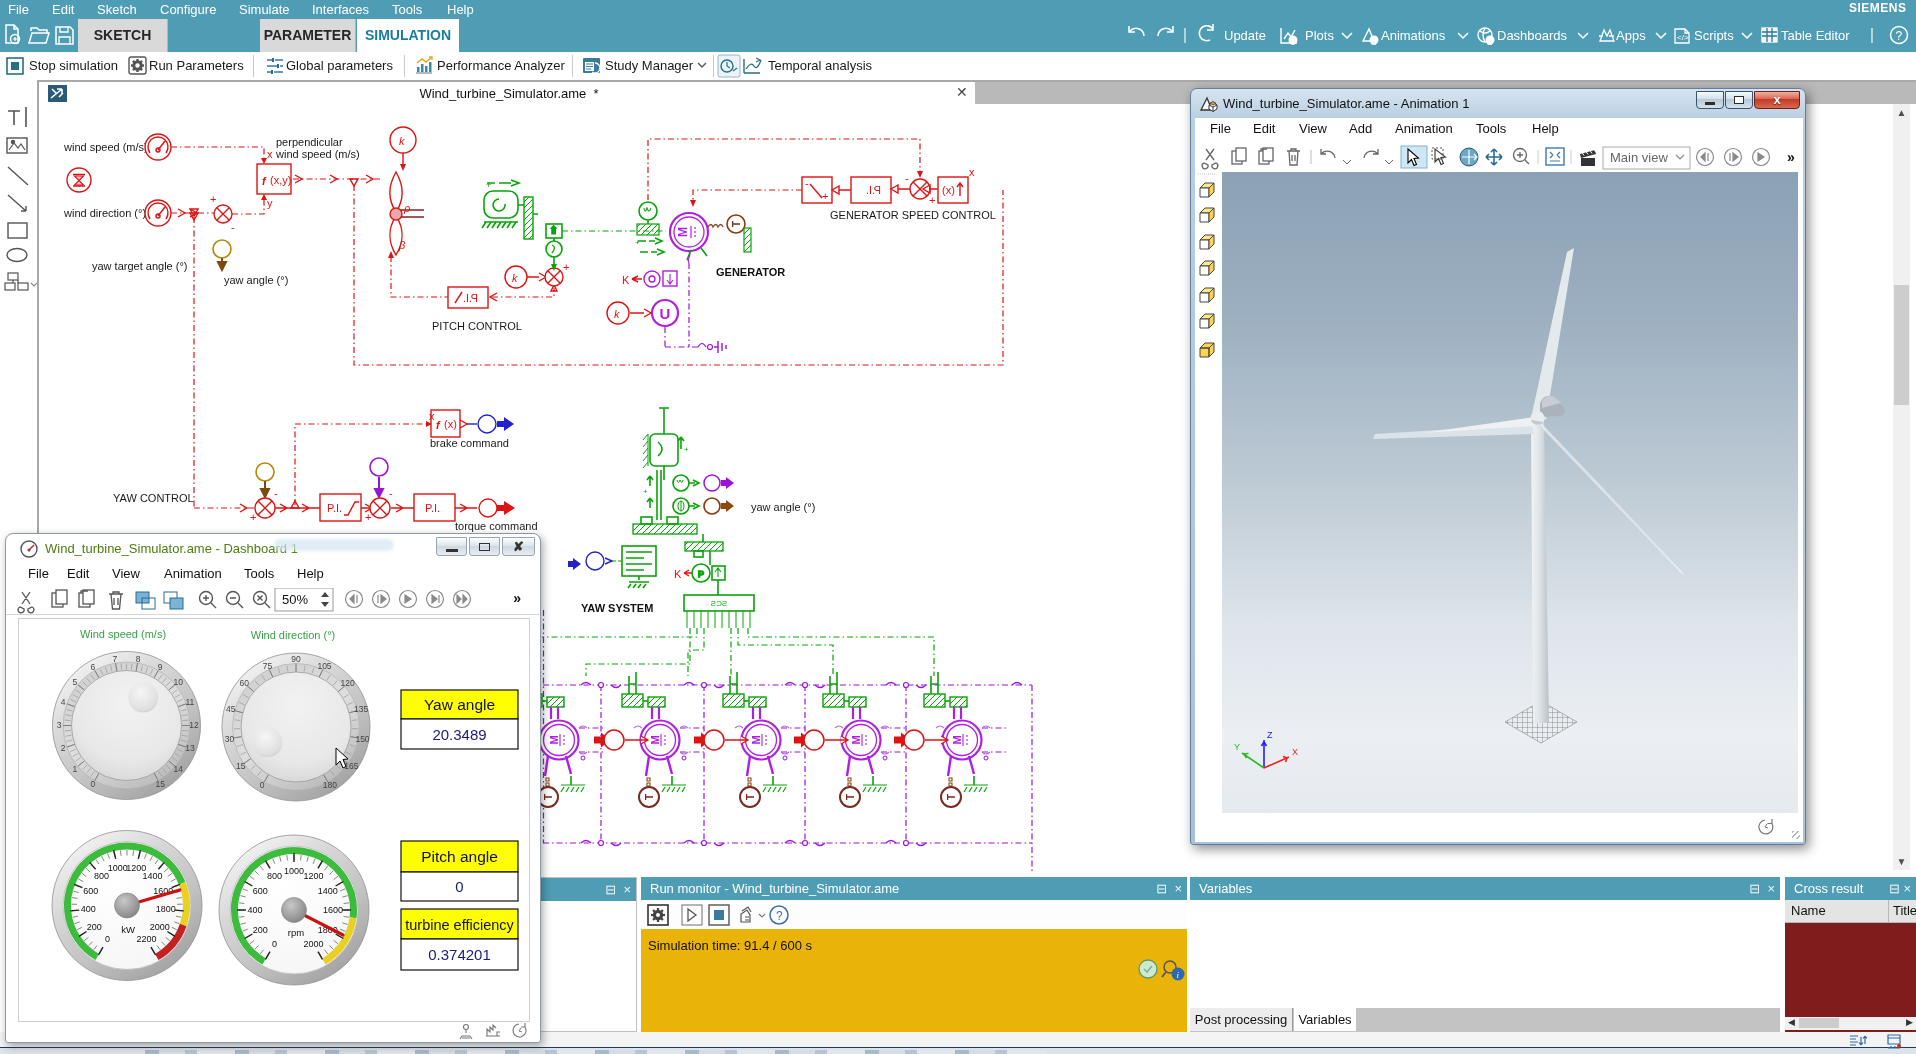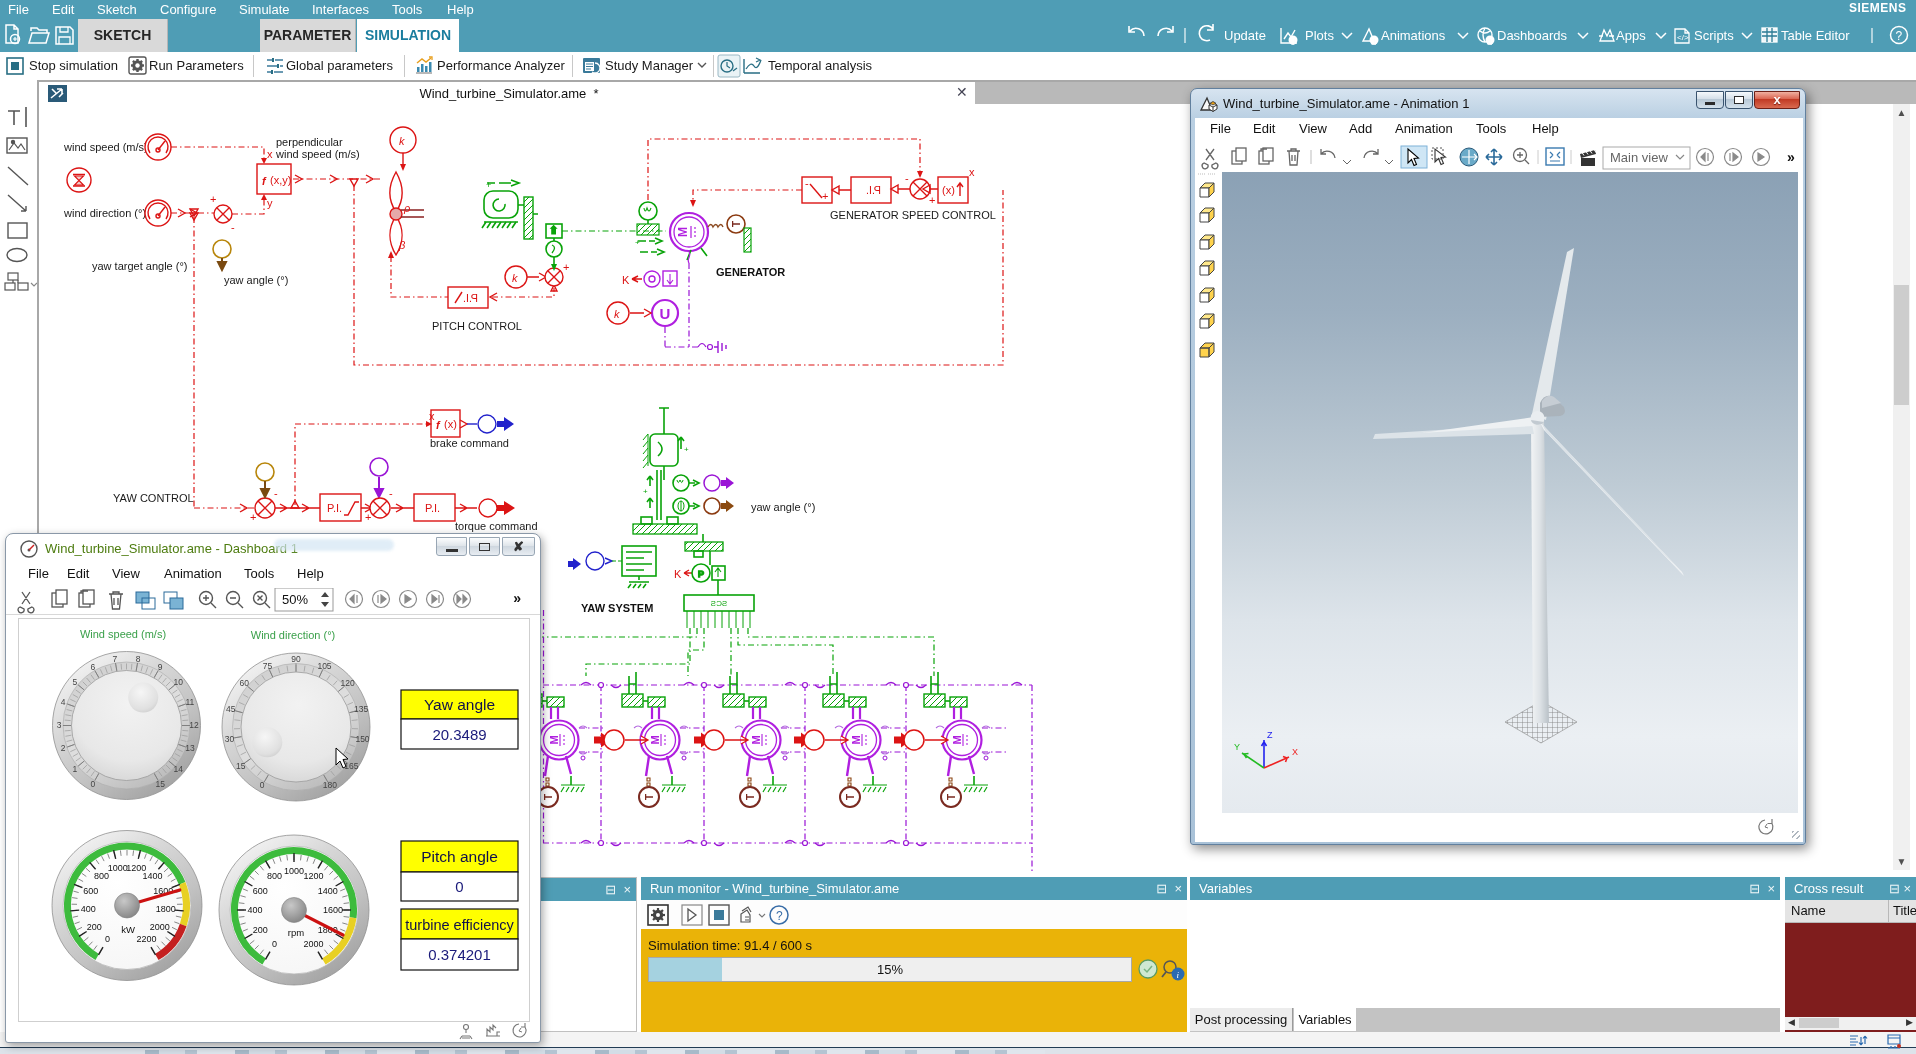--- a/index.html
+++ b/index.html
@@ -616,24 +616,20 @@
     <rect x="62" y="1" width="20" height="20" fill="none" stroke="#555" stroke-width="1.4"></rect>
     <rect x="67" y="6" width="10" height="10" fill="#3a7a9a"></rect>
     <g transform="translate(92,1)" stroke="#555" fill="none" stroke-width="1.2">
           <path d="M3,6 l6,-4 3,5 m-2,10 h-8 v-8 l6,-4 3,5 v7 z M6,12 h4 m-4,3 h4"></path>
         </g>
     <path d="M112,10 l3,3 3,-3" stroke="#777" fill="none" stroke-width="1.1"></path>
     <circle cx="132" cy="11" r="9" fill="none" stroke="#3a6ea8" stroke-width="1.5"></circle>
     <text x="129" y="16" font-size="12" fill="#3a6ea8" font-family="Liberation Sans">?</text>
   </svg>
   <div class="abs" style="left:7px;top:61px;font-size:13px;color:#111">Simulation time: 91.4 / 600 s</div>
-  <div class="abs" style="left:7px;top:80px;width:484px;height:25px;background:#efefef;border:1px solid #a8a8a8">
-    <div class="abs" style="left:0;top:0;width:73px;height:23px;background:#a5d2e0"></div>
-    <div class="abs" style="left:0;top:4px;width:482px;text-align:center;font-size:13px;color:#111">15%</div>
-  </div>
   <svg class="abs" style="left:496px;top:79px" width="48" height="26" viewBox="0 0 48 26">
     <circle cx="11" cy="13" r="9" fill="#cfe8d2" stroke="#5a9a62" stroke-width="1.3"></circle>
     <path d="M7,13 l3,3 5,-6" stroke="#7ab383" stroke-width="1.5" fill="none"></path>
     <circle cx="33" cy="11" r="6" fill="none" stroke="#555" stroke-width="1.5"></circle>
     <path d="M29,16 l-4,5" stroke="#555" stroke-width="1.8"></path>
     <circle cx="41" cy="18" r="6.5" fill="#2a6ab0"></circle>
     <text x="39.5" y="22" font-size="9" fill="#fff" font-family="Liberation Serif" font-style="italic">i</text>
   </svg>
 </div>
 

